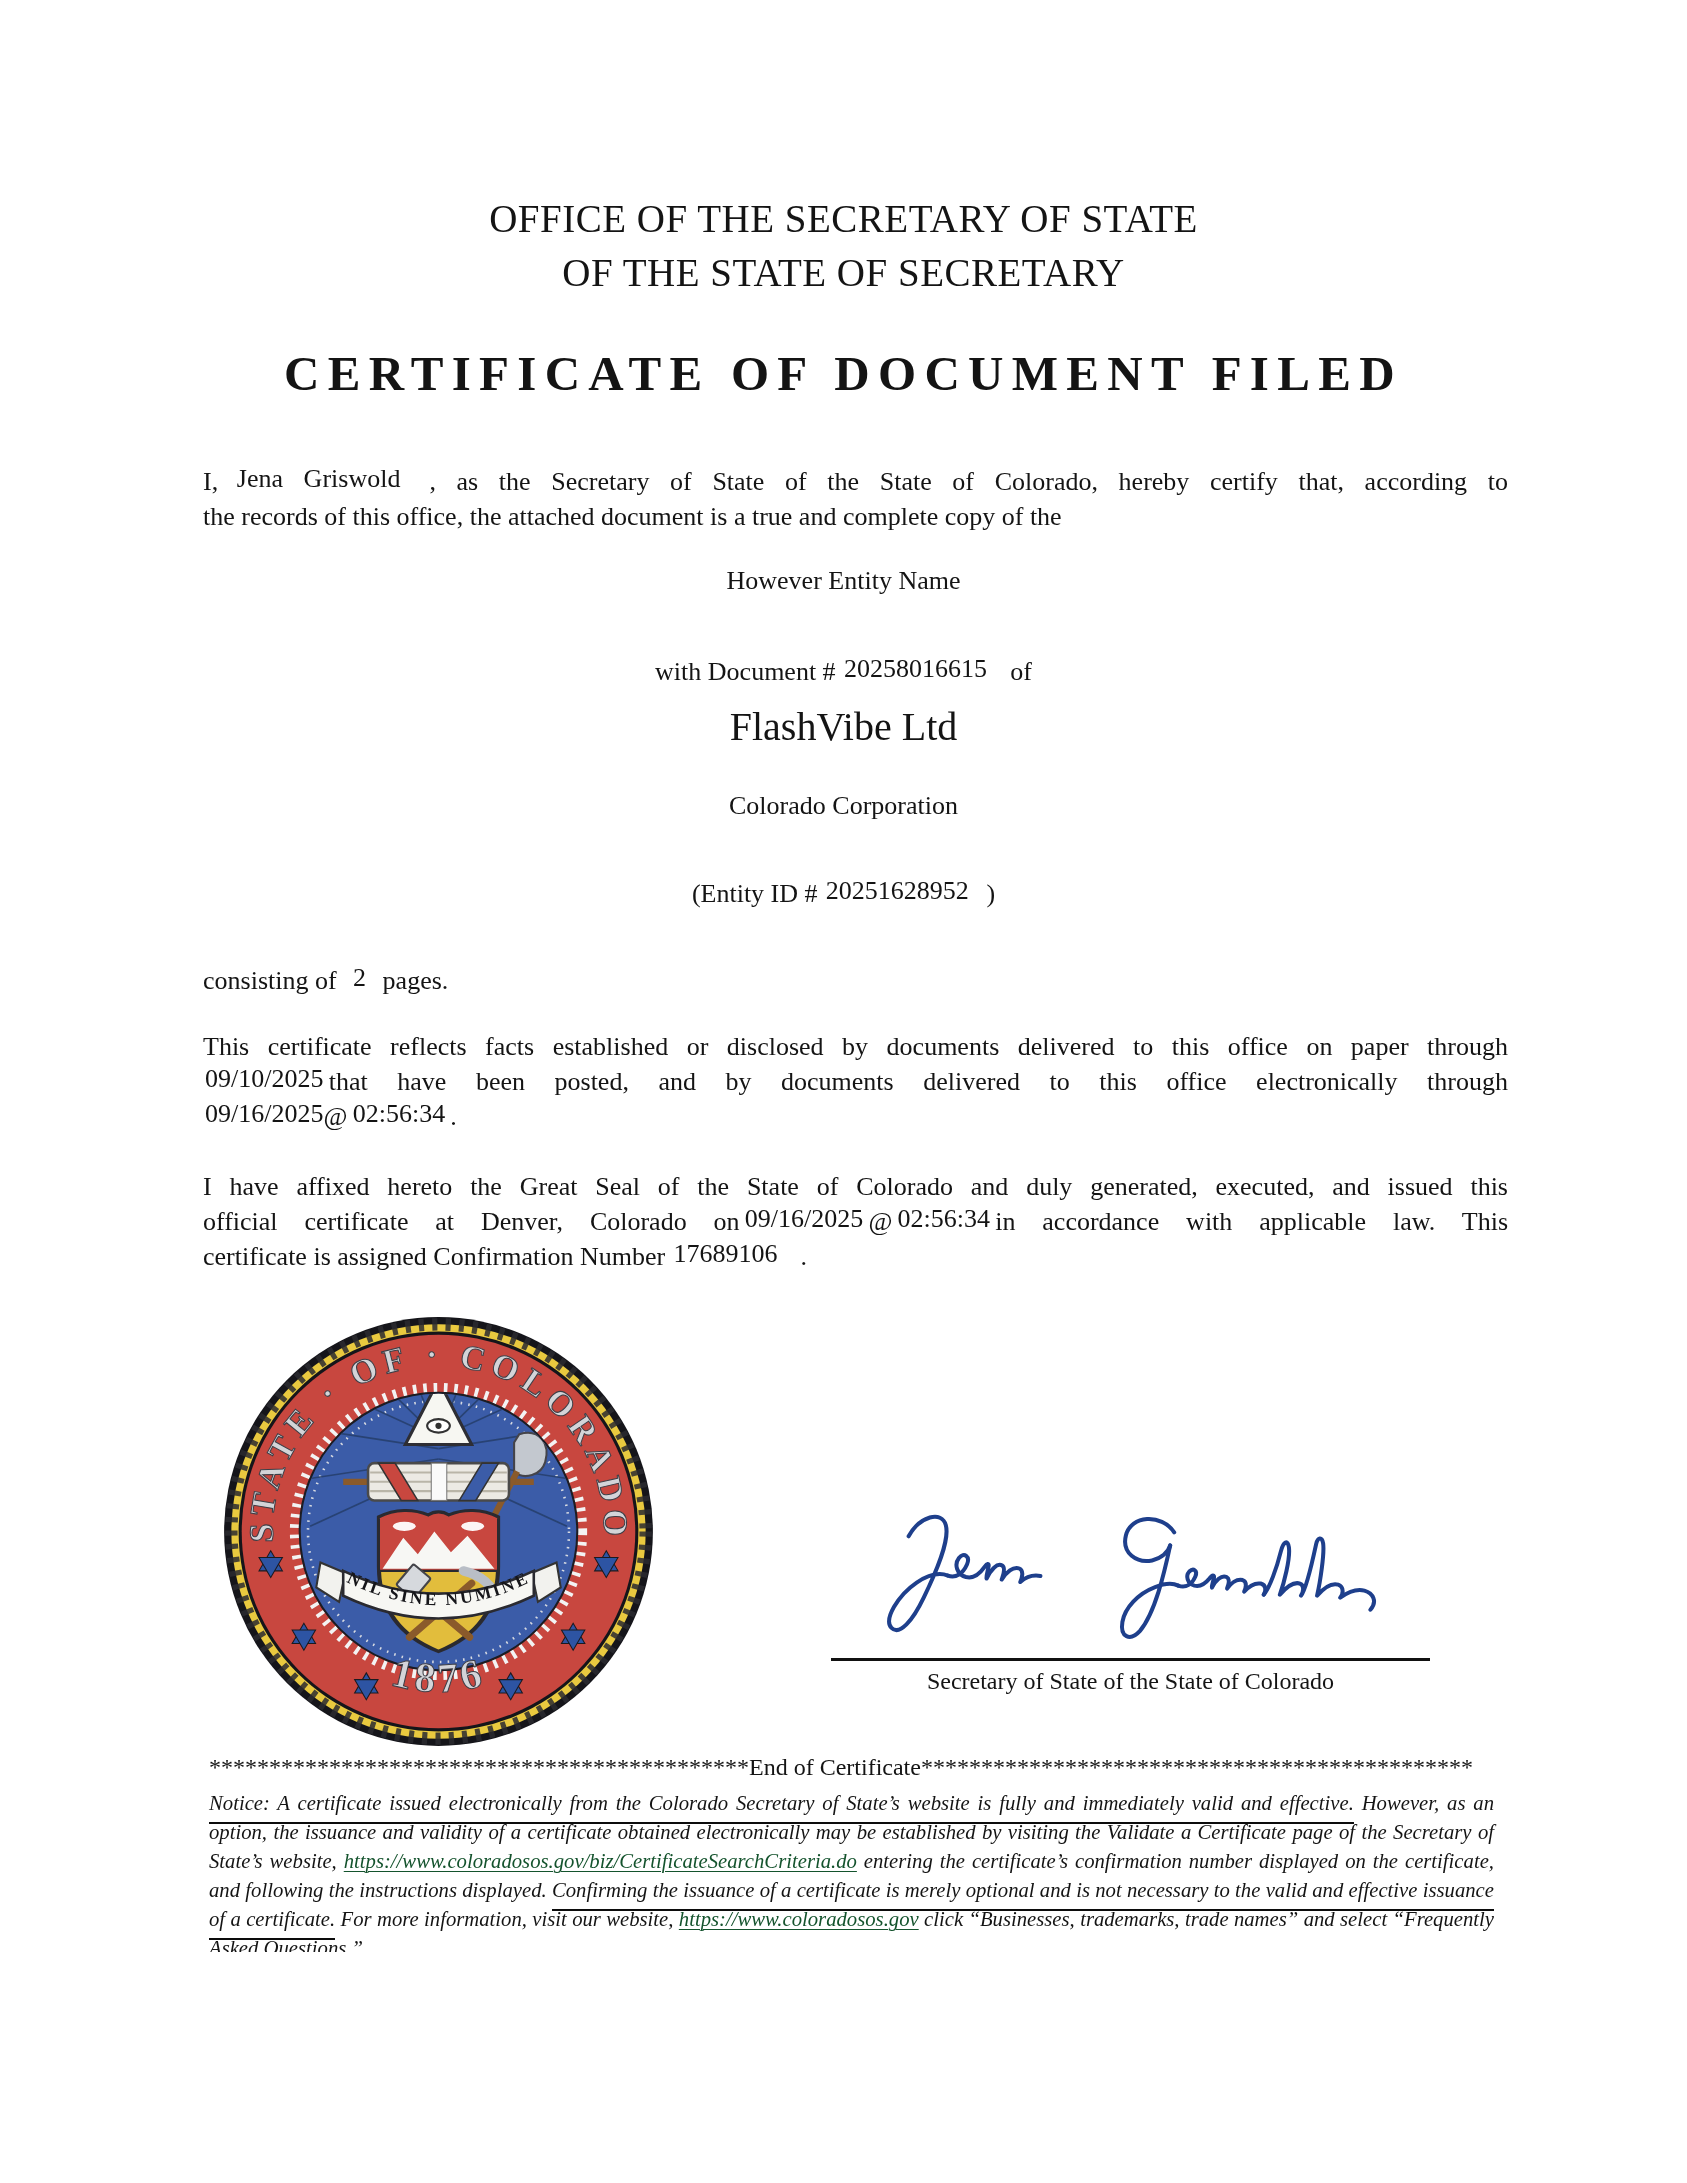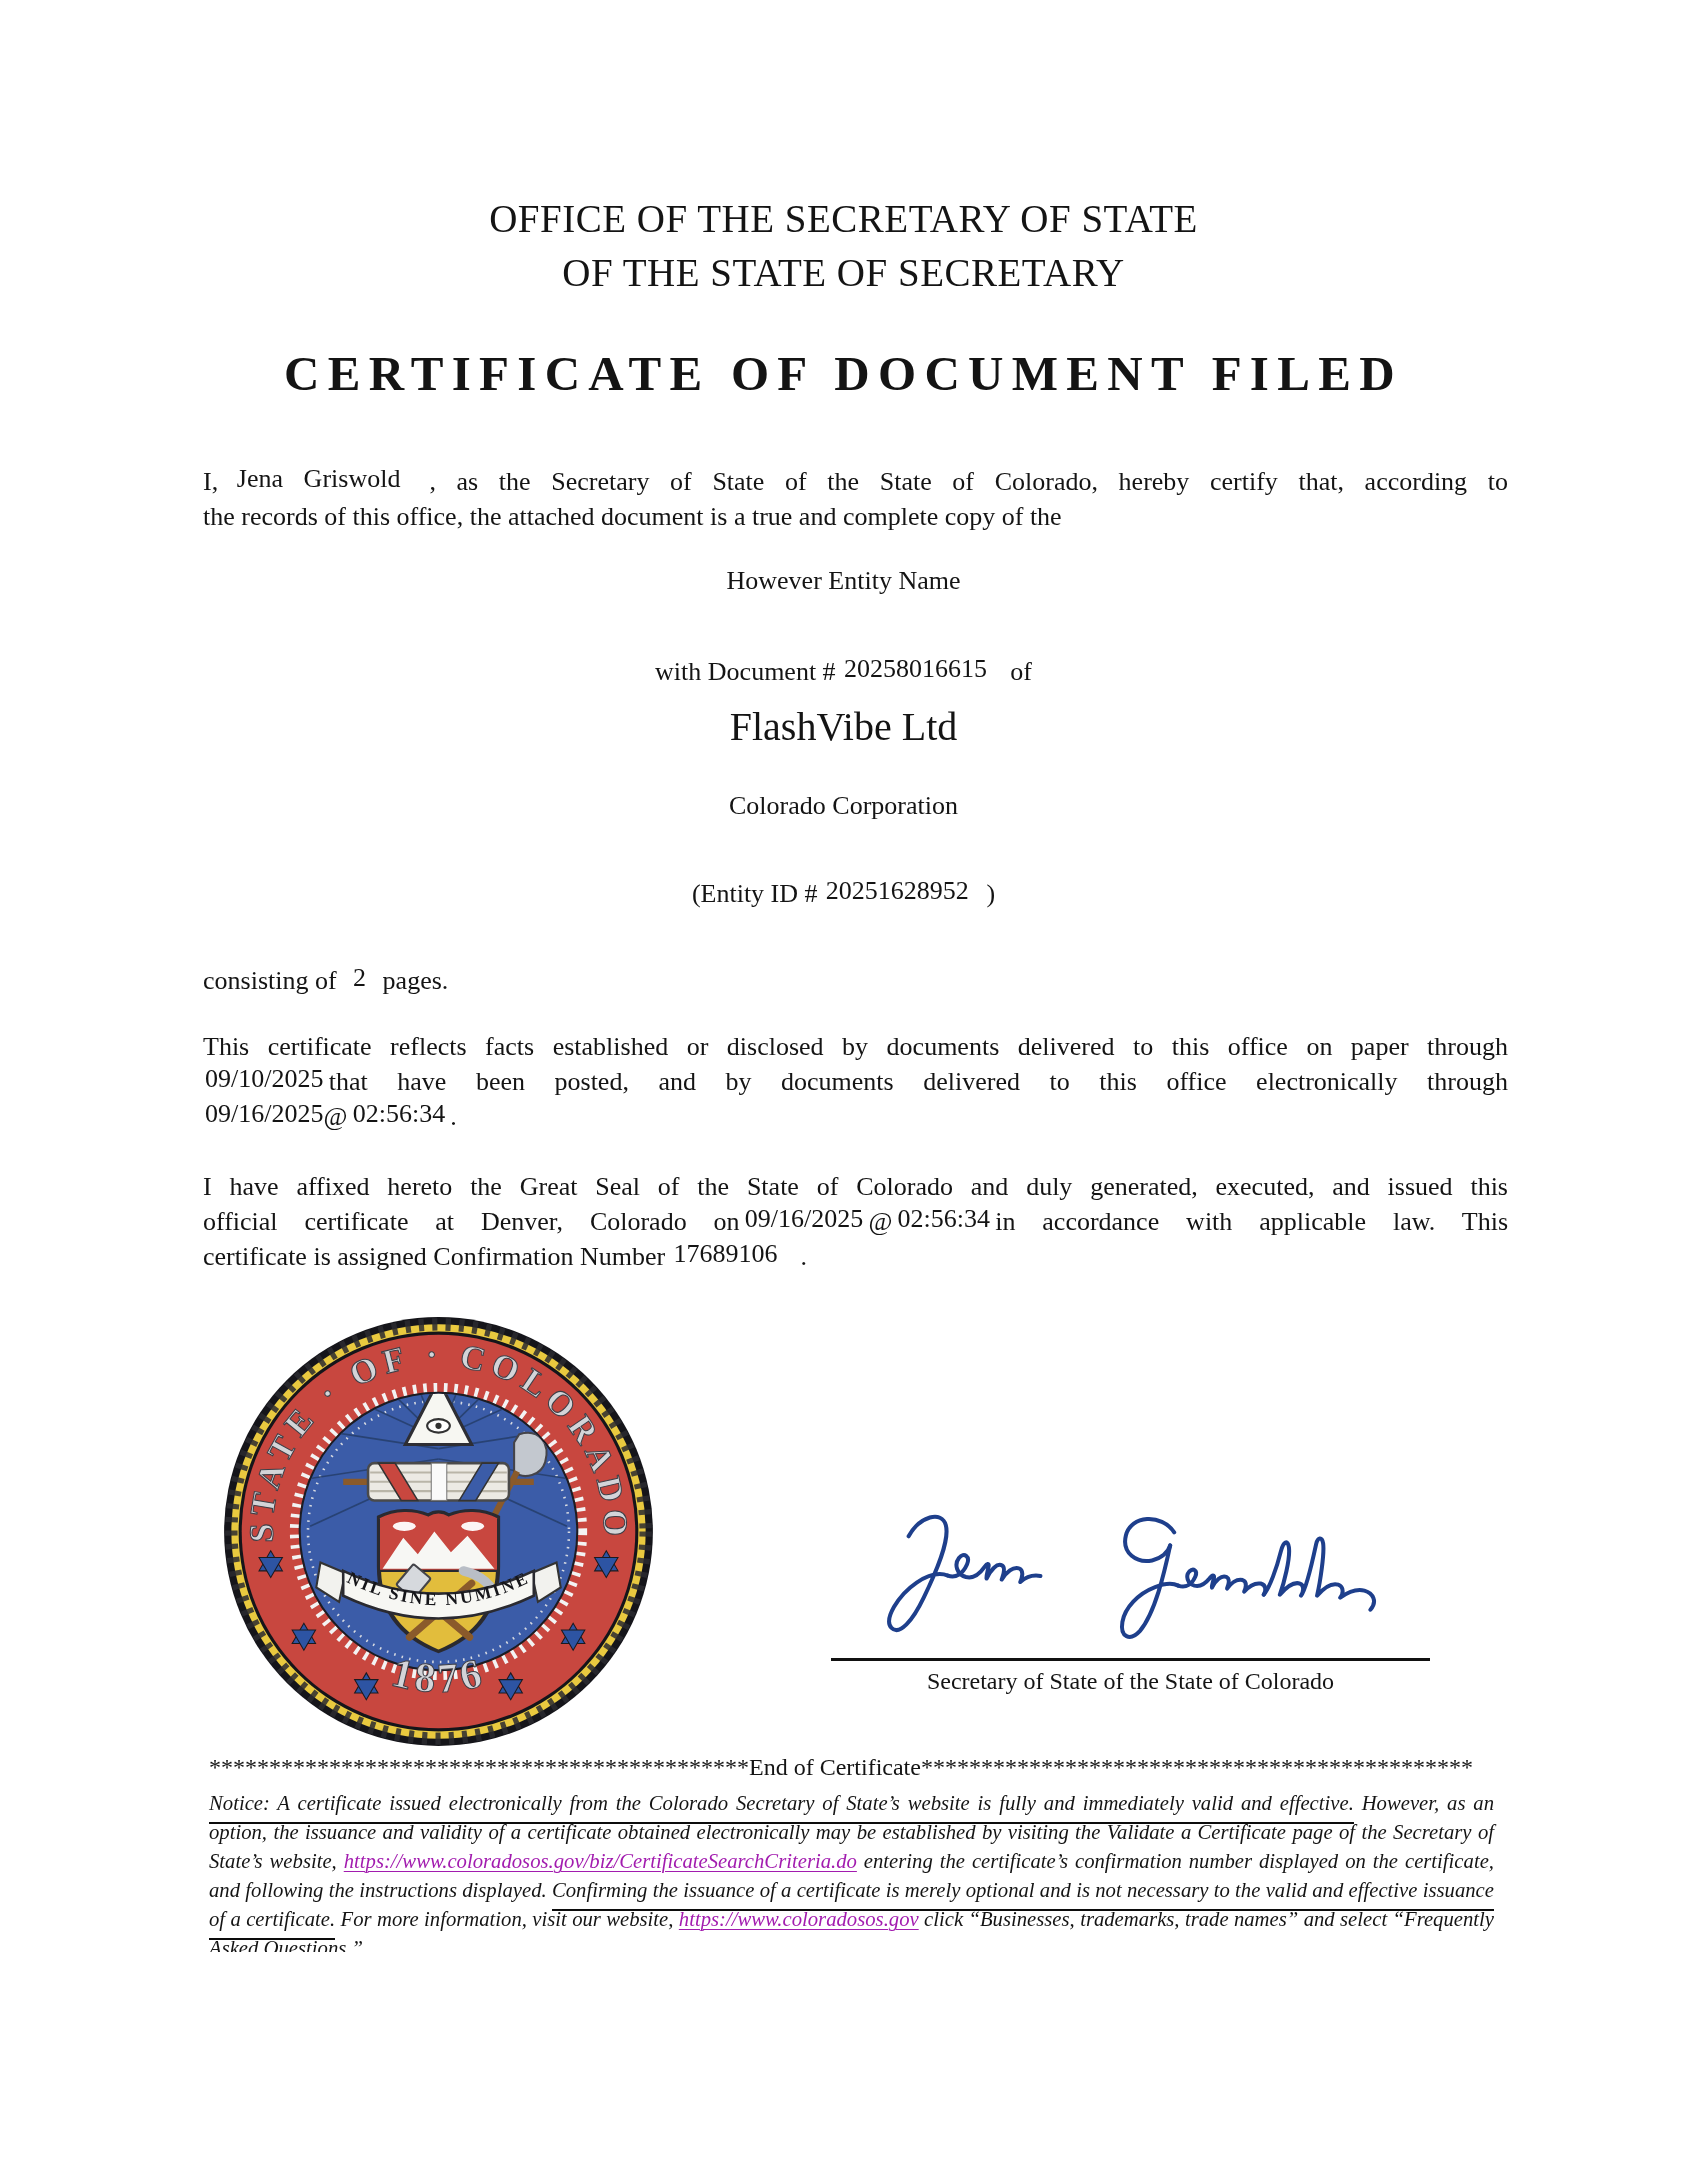--- a/index.html
+++ b/index.html
@@ -31,21 +31,21 @@
   .sig-title { position:absolute; left:831px; top:1668px; width:599px; text-align:center; font-size:24px; }
   .footer-stars {
     position:absolute; left:209px; top:1754px; width:1285px;
     font-size:24px; white-space:nowrap; letter-spacing:0;
   }
   .notice {
     position:absolute; left:209px; top:1789px; width:1285px;
     font-size:20.7px; line-height:29px; font-style:italic; text-align:justify;
   }
   .u { border-bottom:2.1px solid #0c0c0c; padding-bottom:8px; }
-  .link { color:#a21caf; text-decoration:underline; text-decoration-thickness:1px; text-underline-offset:2.6px; cursor:pointer; }
+  .link { color:#14532d; text-decoration:underline; text-decoration-thickness:1px; text-underline-offset:2.6px; cursor:pointer; }
   svg text { font-family:"Liberation Serif", serif; }
 </style>
 </head>
 <body>
 
 <div class="page">
 
   <div class="centered header-line" style="top:192px;">OFFICE OF THE SECRETARY OF STATE</div>
   <div class="centered header-line" style="top:246px;">OF THE STATE OF SECRETARY</div>
 

